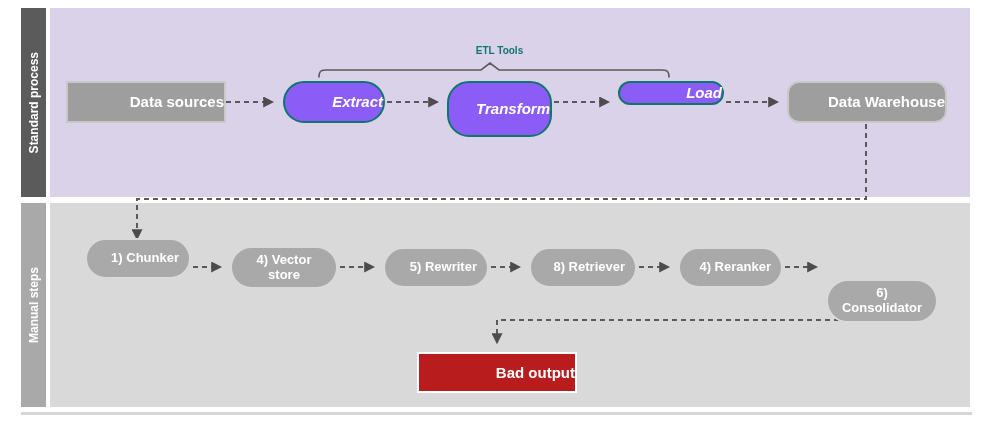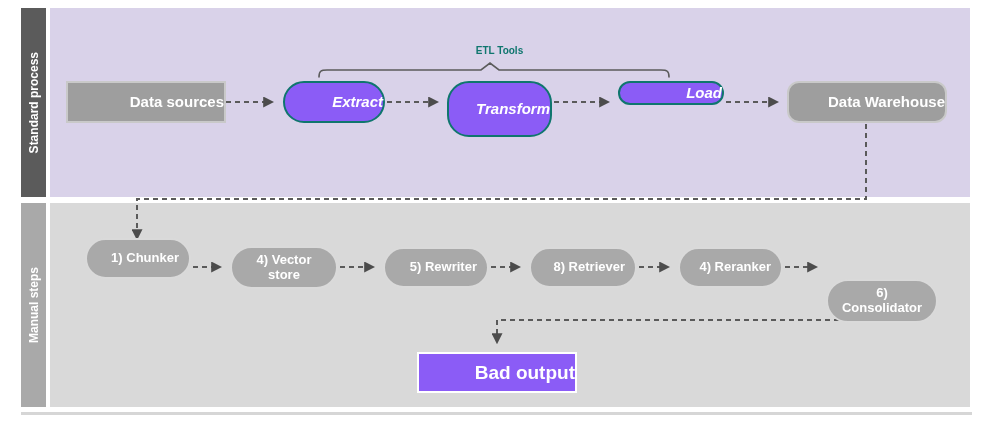--- a/index.html
+++ b/index.html
@@ -25,21 +25,21 @@
   #lane-body-manual    { position:absolute; left:50px; top:203px; width:920px; height:204px; background:#d9d9d9; }
 
   
   .node {
     position:absolute; display:flex; align-items:center; justify-content:flex-end;
     color:#ffffff; font-weight:bold; text-align:center; line-height:1.15;
   }
   .rect-gray { background:#9e9e9e; border:2px solid #c9c9c9; font-size:15px; }
   .pill-pink { background:#8b5cf6; border:2px solid #0f766e; border-radius:22px; font-size:15px;font-style:italic; }
   .pill-gray { background:#a9a9a9; border:2px solid #dadada; border-radius:22px; font-size:13px; padding:0 10px; }
-  .rect-yellow { background:#8b5cf6; border:2px solid #ffffff; font-size:19px; }
+  .rect-yellow { background:#b91c1c; border:2px solid #ffffff; font-size:15px; }
 
   #node-data-sources { left:66px;  top:81px; width:160px; height:42px; }
   #node-extract      { left:283px; top:81px; width:102px; height:42px; }
   #node-transform    { left:447px; top:81px; width:105px; height:56px; }
   #node-load         { left:618px; top:81px; width:106px; height:24px; }
   #node-warehouse    { left:787px; top:81px; width:160px; height:42px;border-radius:12px; }
 
   #node-chunker      { left:85px;  top:238px; width:106px; height:41px; }
   #node-vector       { left:230px; top:246px; width:108px; height:43px; }
   #node-rewriter     { left:383px; top:247px; width:106px; height:41px; }

